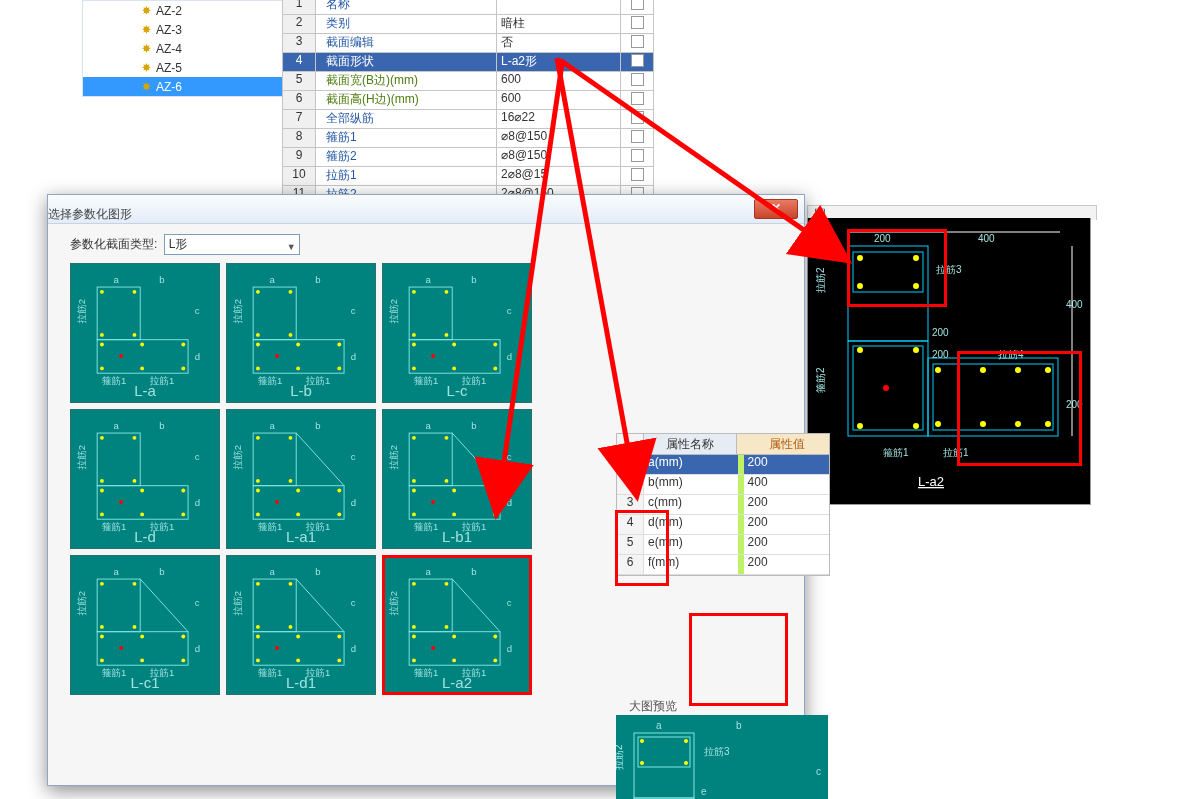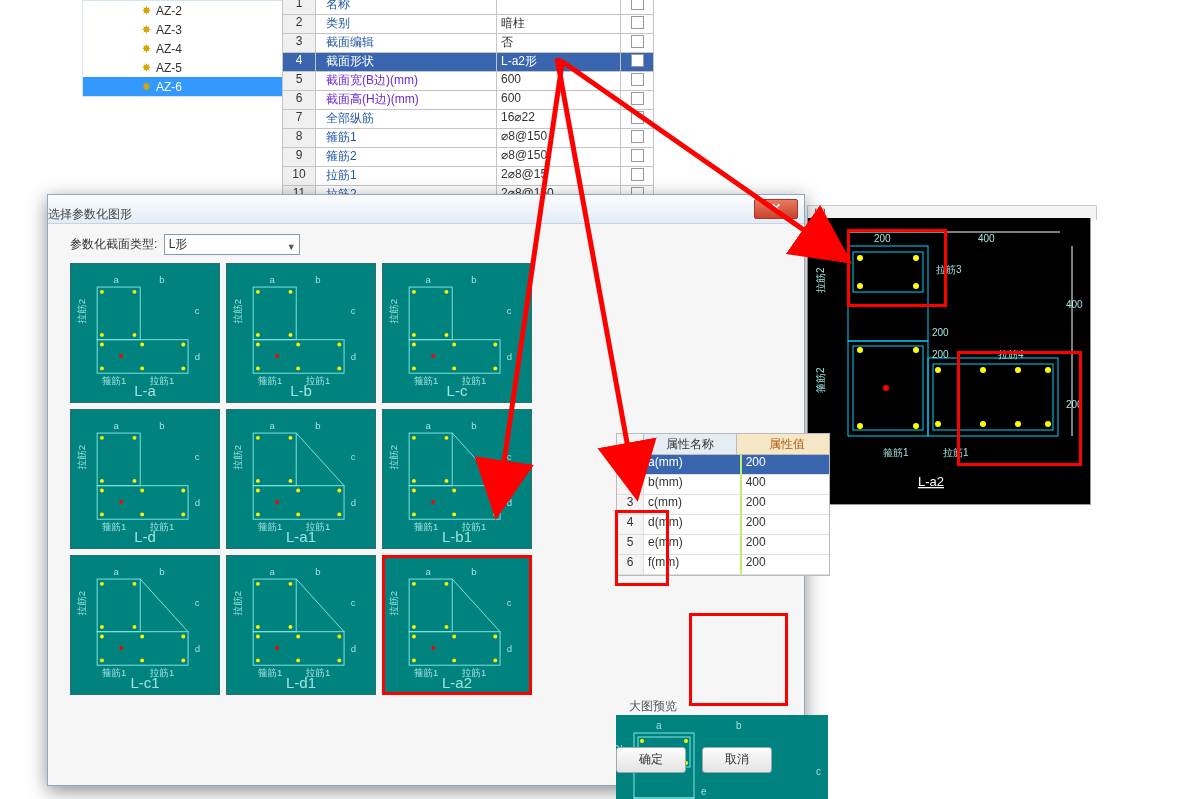--- a/index.html
+++ b/index.html
@@ -63,21 +63,21 @@
     text-align: center;
     background: #f0f0f0;
     border-right: 1px solid #c5c5c5;
   }
   .prop-row .key {
     width: 170px;
     padding-left: 10px;
     border-right: 1px solid #c5c5c5;
     color: #2358a4;
   }
-  .prop-row .key.plain { color: #6d28d9; }
+  .prop-row .key.plain { color: #4d7c0f; }
   .prop-row .val {
     flex: 1;
     padding-left: 4px;
     border-right: 1px solid #c5c5c5;
   }
   .prop-row .chk {
     width: 32px;
     text-align: center;
   }
   .prop-row.selected { background: #3a66b0; color: #fff; }
@@ -213,21 +213,21 @@
     line-height: 20px;
     color: #b05a10;
     padding-left: 8px;
   }
   .param-row {
     display: flex;
     height: 19px;
     border-bottom: 1px solid #ddd;
   }
   .param-row .idx { width: 26px; text-align: center; background: #f4f4f4; border-right: 1px solid #ddd; }
-  .param-row .k { flex: 1.1; padding-left: 4px; border-right: 2px solid #bef264; }
+  .param-row .k { flex: 1.1; padding-left: 4px; border-right: 6px solid #bef264; }
   .param-row .v { flex: 1; padding-left: 4px; }
   .param-row.sel { background: #3a66b0; color: #fff; }
   .param-row.sel .idx { background: #3a66b0; }
 
   .preview-big {
     position: absolute;
     left: 568px;
     top: 520px;
     width: 212px;
     height: 210px;
@@ -780,24 +780,20 @@
       <text x="88" y="40" class="dim">拉筋3</text>
       <text x="145" y="98" class="dim">拉筋4</text>
       <text x="35" y="180" class="dim">箍筋1</text>
       <text x="95" y="180" class="dim">拉筋1</text>
       <text x="6" y="130" class="dim" transform="rotate(-90 6 130)">箍筋2</text>
       <text x="6" y="55" class="dim" transform="rotate(-90 6 55)">拉筋2</text>
       <text x="88" y="198" fill="#9fe2e0" font-size="12" text-decoration="underline">L-a2</text>
     </svg>
   </div>
 
-  <div class="dlg-btns">
-    <div class="dlg-btn">确定</div>
-    <div class="dlg-btn">取消</div>
-  </div>
 </div>
 
 <div class="red-box" style="left:847px; top:229px; width:94px; height:72px;"></div>
 <div class="red-box" style="left:957px; top:351px; width:119px; height:109px;"></div>
 <div class="red-box" style="left:615px; top:510px; width:48px; height:70px;"></div>
 <div class="red-box" style="left:689px; top:613px; width:93px; height:87px;"></div>
 
 <svg class="red-arrow" style="left:0;top:0;width:1192px;height:799px;">
   <defs>
     <marker id="ah" markerWidth="14" markerHeight="14" refX="10" refY="6" orient="auto">

